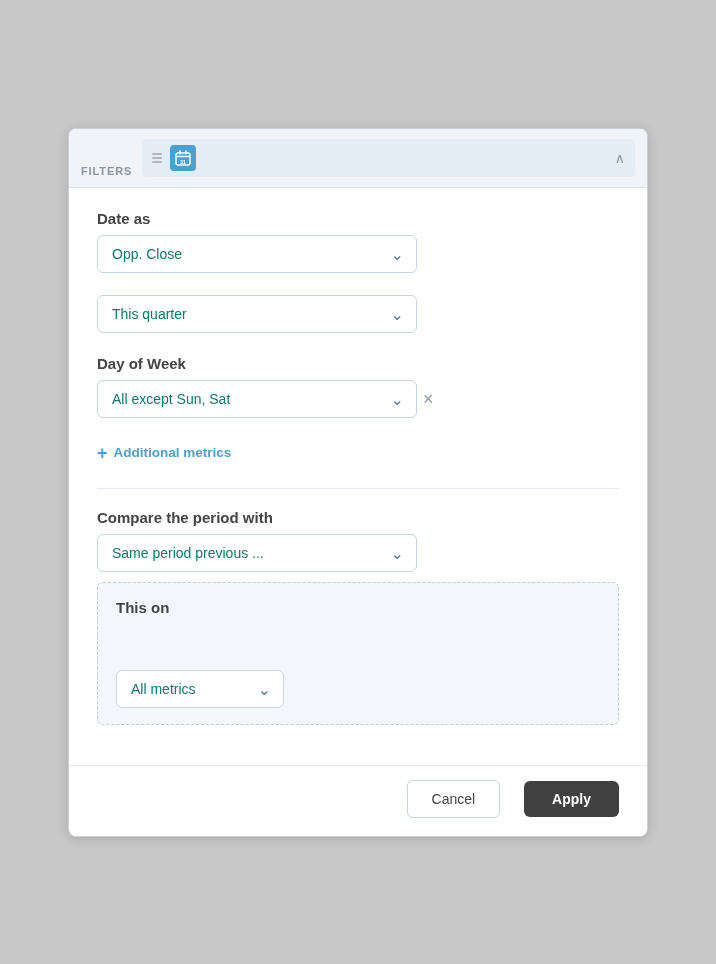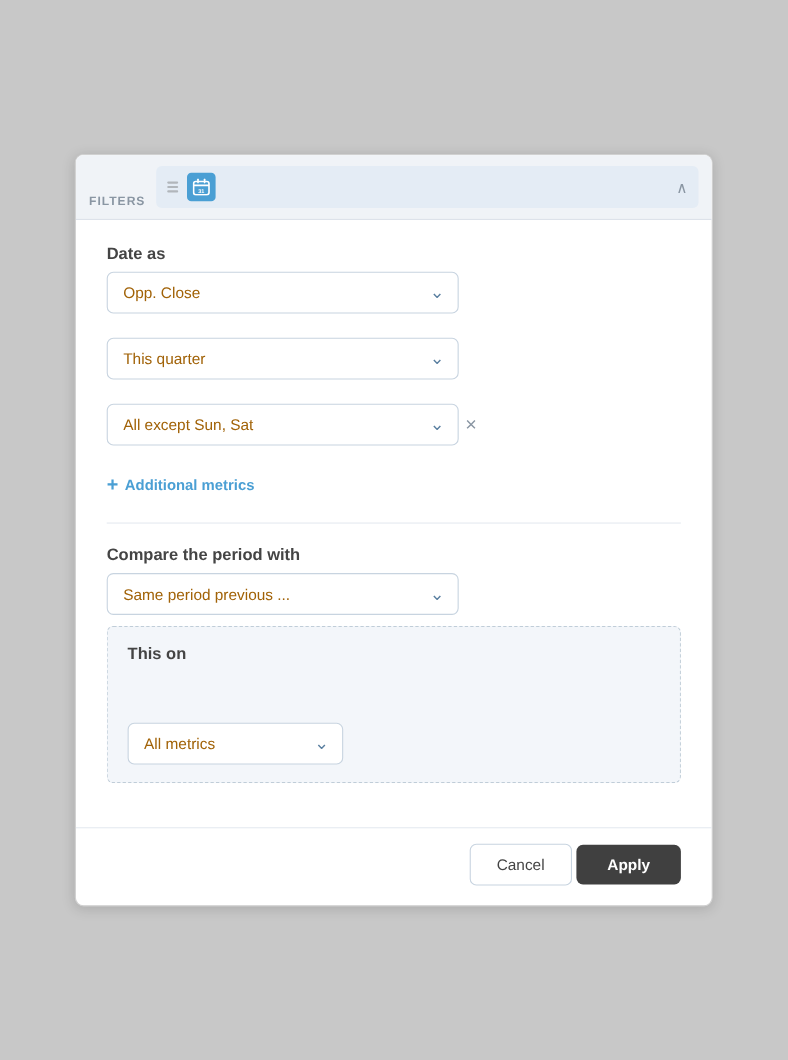--- a/index.html
+++ b/index.html
@@ -94,30 +94,30 @@
       font-size: 15px;
       font-weight: 600;
       color: #444;
       margin-bottom: 8px;
     }
     .select-wrapper {
       position: relative;
       display: inline-block;
     }
     .select-wrapper.medium { width: 320px; }
-    .select-wrapper.small { width: 196px; margin-top: 44px; }
+    .select-wrapper.small { width: 168px; margin-top: 44px; }
     .select-field {
       appearance: none;
       -webkit-appearance: none;
       background: #ffffff;
       border: 1.5px solid #c8d4e0;
       border-radius: 6px;
       padding: 10px 40px 10px 14px;
       font-size: 14px;
-      color: #a16207;
+      color: #0f766e;
       cursor: pointer;
       width: 100%;
       outline: none;
     }
     .chevron-down {
       position: absolute;
       right: 13px;
       top: 50%;
       transform: translateY(-50%);
       pointer-events: none;
@@ -163,21 +163,21 @@
       margin-top: 10px;
     }
     .compare-box .section-label {
       margin-bottom: 10px;
     }
     
     .footer {
       display: flex;
       justify-content: flex-end;
       align-items: center;
-      gap: 4px;
+      gap: 24px;
       padding: 14px 28px 18px 28px;
       border-top: 1px solid #e5eaf0;
     }
     .btn-cancel {
       background: #ffffff;
       border: 1.5px solid #c8d4e0;
       border-radius: 6px;
       padding: 10px 24px;
       font-size: 14px;
       color: #444;
@@ -247,20 +247,21 @@
           <option>Last quarter</option>
           <option>This month</option>
           <option>Last month</option>
           <option>This year</option>
         </select>
         <span class="chevron-down">⌄</span>
       </div>
     </div>
 
     <div class="section">
+      <div class="section-label">Day of Week</div>
       <div class="row-with-clear">
         <div class="select-wrapper medium">
           <select class="select-field">
             <option>All except Sun, Sat</option>
             <option>All days</option>
             <option>Weekdays only</option>
             <option>Weekends only</option>
           </select>
           <span class="chevron-down">⌄</span>
         </div>

